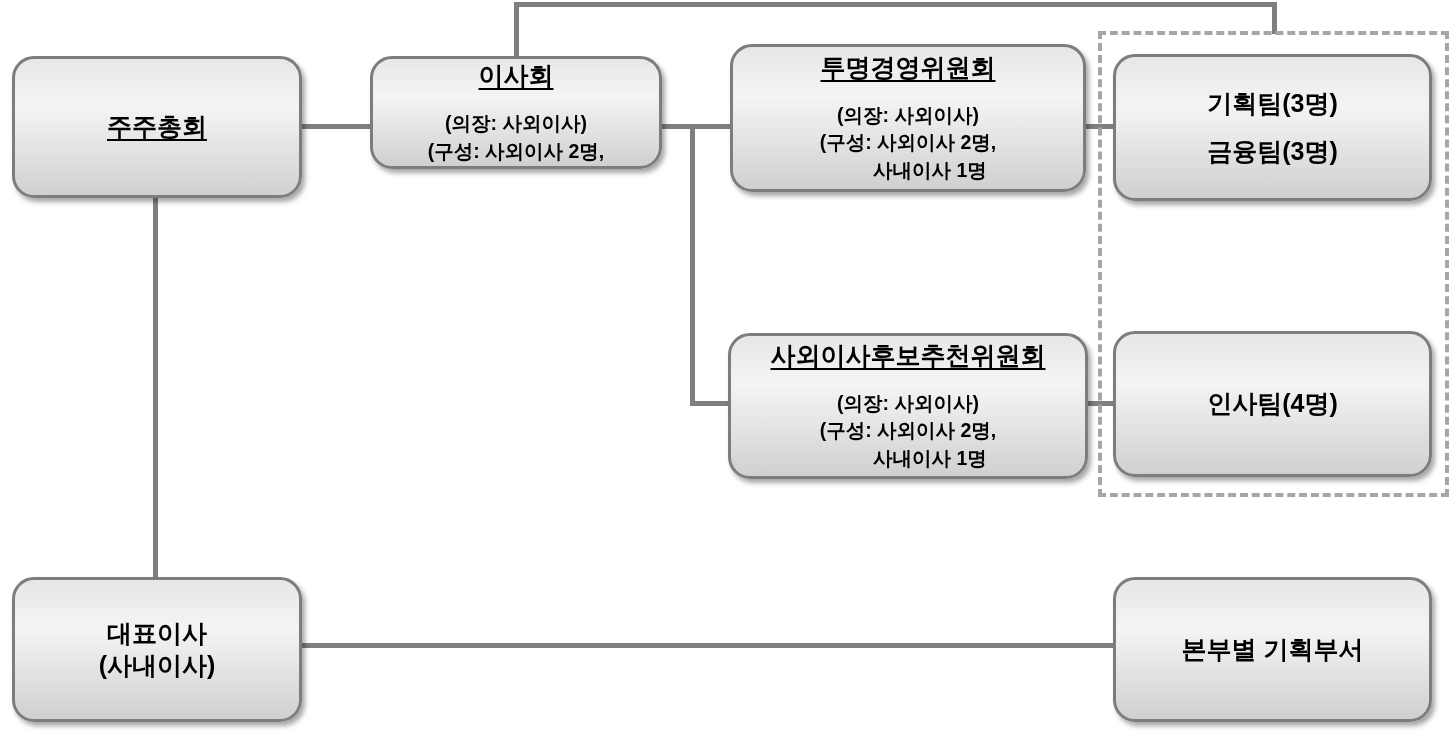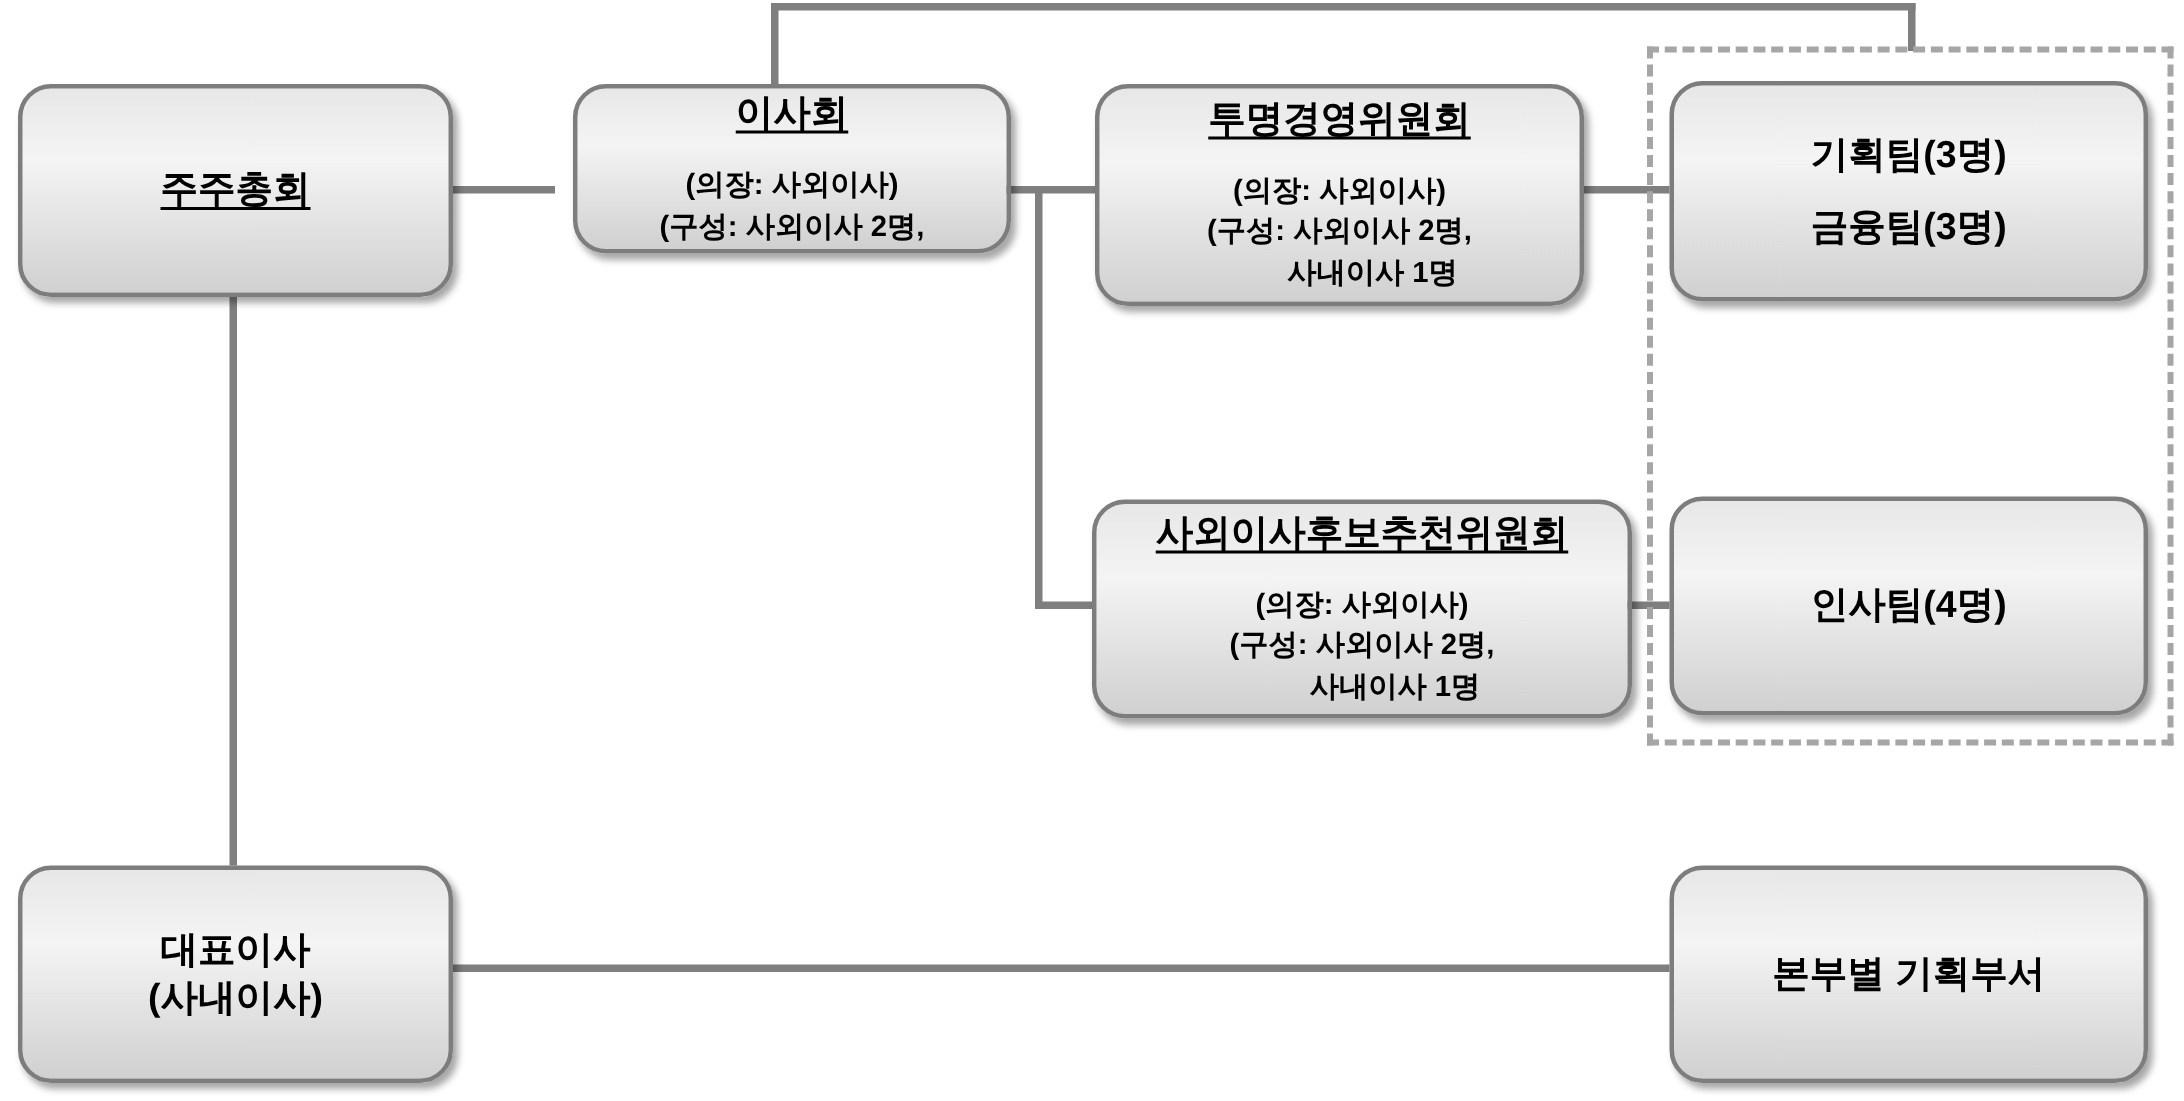--- a/index.html
+++ b/index.html
@@ -70,27 +70,27 @@
   <div class="line" style="left:1056px;top:401px;width:57px;height:5px"></div>
   <div class="line" style="left:153px;top:198px;width:5px;height:379px"></div>
   <div class="line" style="left:302px;top:643px;width:811px;height:5px"></div>
 
   <div class="dashed"></div>
 
   <div class="box" style="left:12px;top:56px;width:290px;height:142px">
     <div class="title u">주주총회</div>
   </div>
 
-  <div class="box" style="left:382px;top:56px;width:292px;height:113px">
+  <div class="box" style="left:370px;top:56px;width:292px;height:113px">
     <div class="title u">이사회</div>
     <div class="sub mt">(의장: 사외이사)</div>
     <div class="sub">(구성: 사외이사 2명,</div>
   </div>
 
-  <div class="box" style="left:730px;top:56px;width:326px;height:148px">
+  <div class="box" style="left:730px;top:44px;width:356px;height:148px">
     <div class="title u">투명경영위원회</div>
     <div class="sub mt">(의장: 사외이사)</div>
     <div class="sub">(구성: 사외이사 2명,</div>
     <div class="sub indent">사내이사 1명</div>
   </div>
 
   <div class="box" style="left:728px;top:333px;width:360px;height:146px">
     <div class="title u">사외이사후보추천위원회</div>
     <div class="sub mt">(의장: 사외이사)</div>
     <div class="sub">(구성: 사외이사 2명,</div>

